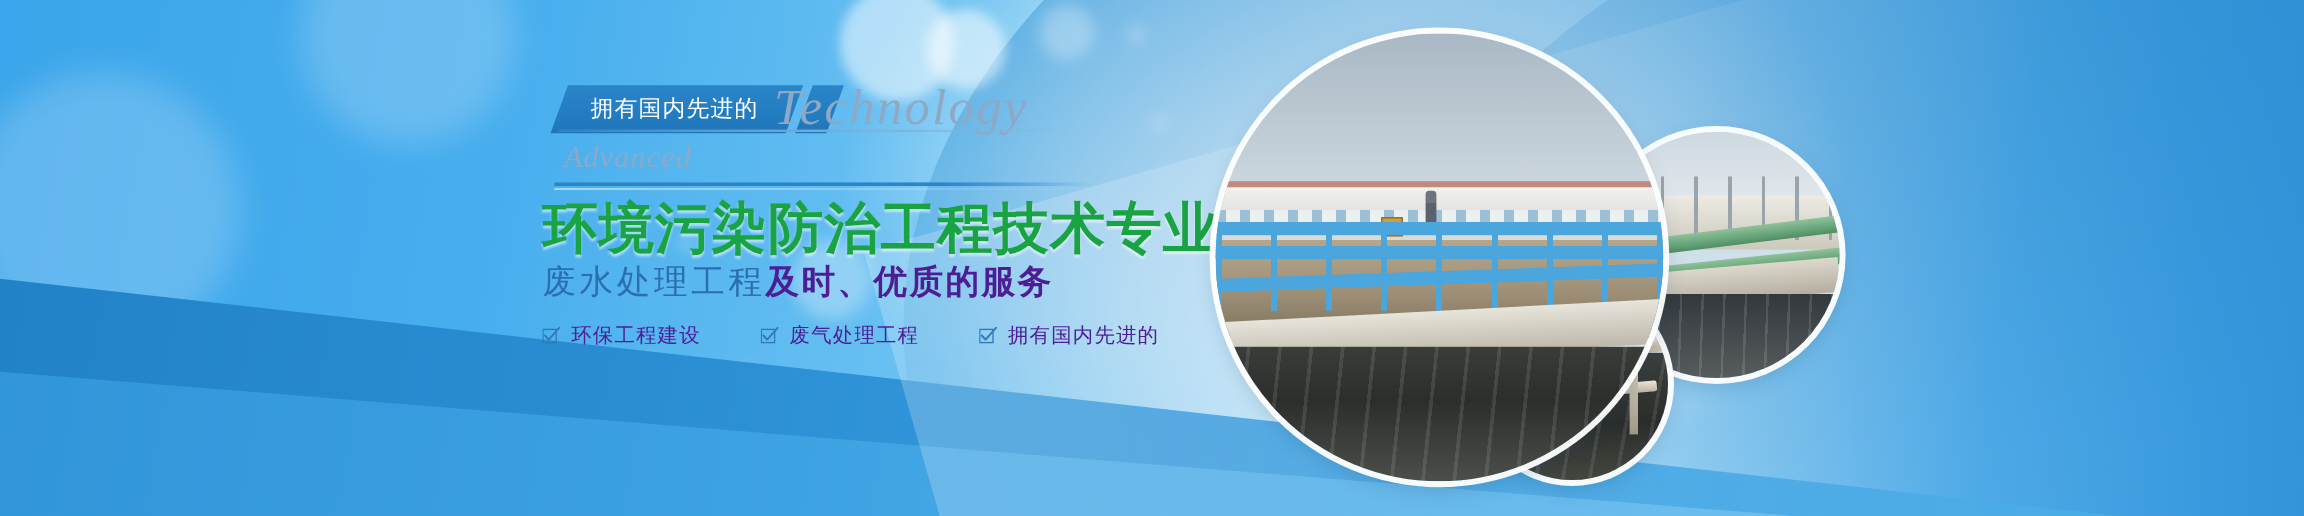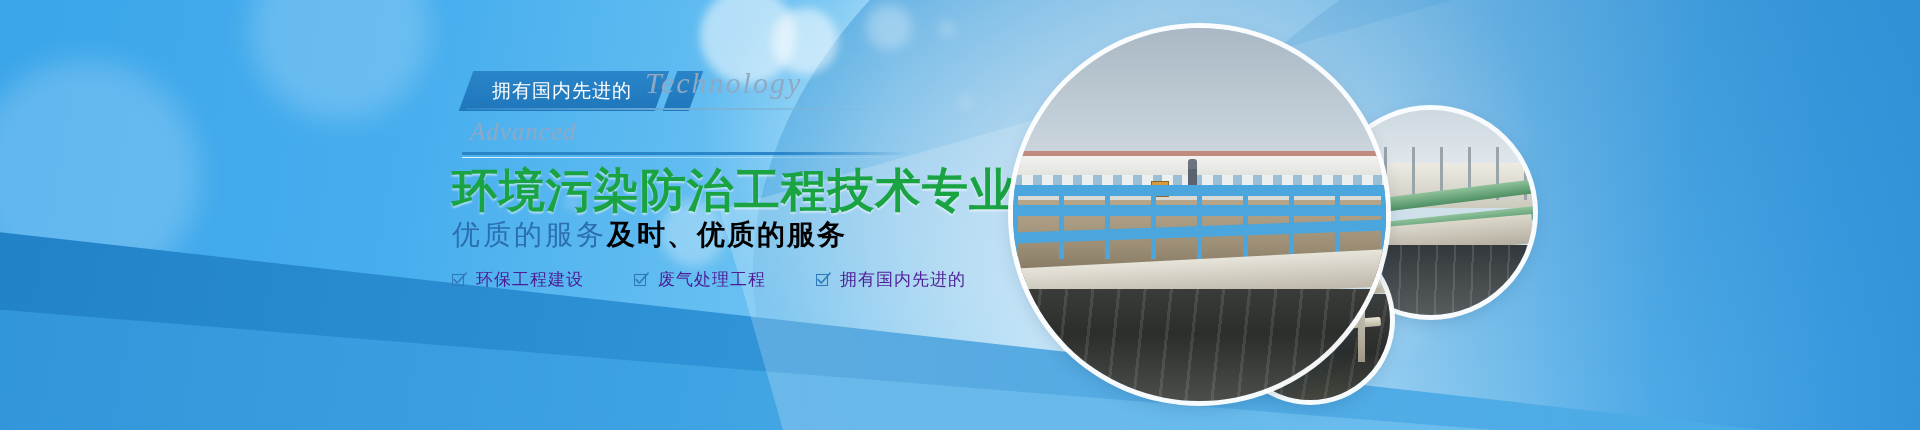--- a/index.html
+++ b/index.html
@@ -64,21 +64,21 @@
   }
   .tag span{transform:skewX(20deg);display:block;}
   .tag-arrow{
     width:26px;height:40px;margin-left:8px;
     background:linear-gradient(180deg,#2a85c8,#1f76bb);
     transform:skewX(-20deg);
   }
   .tech{
     position:absolute;left:645px;top:66px;
     font-family:"Liberation Serif","DejaVu Serif",serif;
-    font-style:italic;font-size:30px;color:#8fa9c4;letter-spacing:2px;
+    font-style:italic;font-size:42px;color:#8fa9c4;letter-spacing:2px;
   }
   .rule1{position:absolute;left:466px;top:108px;width:432px;height:2px;
     background:linear-gradient(90deg,#2b86c9,#7fb4d8 60%,rgba(127,180,216,0));}
 
   .line2{position:absolute;left:470px;top:118px;display:flex;align-items:flex-end;flex-direction:column;}
   .adv{
     font-family:"Liberation Serif","DejaVu Serif",serif;
     font-style:italic;font-size:25px;color:#8fa9c4;letter-spacing:1px;
     padding-bottom:2px;
   }
@@ -93,21 +93,21 @@
   .headline{
     position:absolute;left:452px;top:160px;
     font-size:46px;font-weight:bold;color:#19a342;letter-spacing:1px;
     text-shadow:0 2px 2px rgba(255,255,255,.55);
     white-space:nowrap;
   }
   .subline{
     position:absolute;left:452px;top:216px;
     font-size:28px;color:#2c6fb0;letter-spacing:3px;white-space:nowrap;
   }
-  .subline b{font-weight:bold;color:#000000;letter-spacing:2px;}
+  .subline b{font-weight:bold;color:#4c1d95;letter-spacing:2px;}
 
   .features{
     position:absolute;left:452px;top:268px;display:flex;align-items:center;gap:50px;
   }
   .feat{display:flex;align-items:center;gap:9px;color:#4c1d95;font-size:17px;letter-spacing:1px;}
   .chk{width:15px;height:15px;position:relative;display:inline-block;}
   .chk svg{display:block;}
 
   
   .photo{position:absolute;border-radius:50%;overflow:hidden;background:#cfe0ea;}
@@ -211,21 +211,21 @@
 
     <div class="line2">
       <div class="adv">Advanced</div>
     </div>
 
     <div class="rule2"></div>
     <div class="rule2b"></div>
 
     <div class="headline">环境污染防治工程技术专业顾问</div>
 
-    <div class="subline"><span>优质的服务</span><b>及时、优质的服务</b></div>
+    <div class="subline"><span>废水处理工程</span><b>及时、优质的服务</b></div>
 
     <div class="features">
       <div class="feat">
         <span class="chk">
           <svg width="15" height="15" viewBox="0 0 15 15">
             <rect x="0.5" y="2.5" width="11" height="11" fill="none" stroke="#2f7ab8" stroke-width="1.1"></rect>
             <path d="M2.2 7.6 L5.3 11 L14 1.2" fill="none" stroke="#2f7ab8" stroke-width="1.6" stroke-linecap="round" stroke-linejoin="round"></path>
           </svg>
         </span>
         <span>环保工程建设</span>

